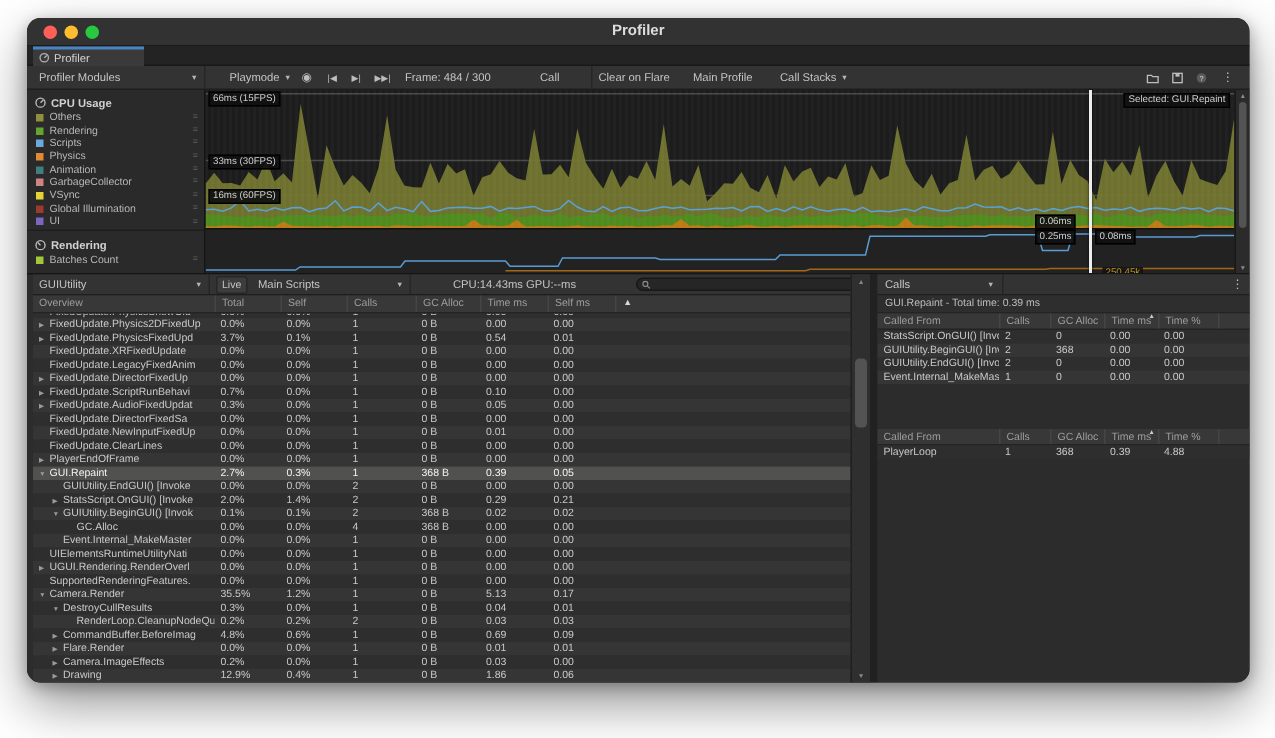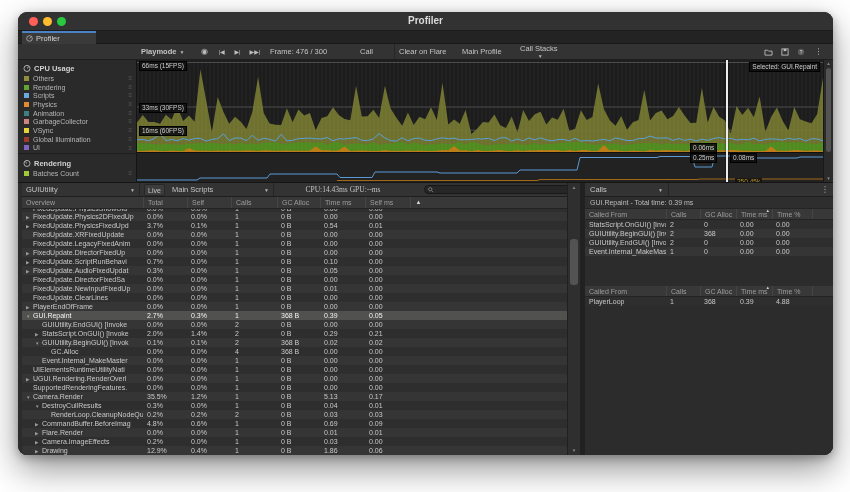--- a/index.html
+++ b/index.html
@@ -95,39 +95,43 @@
       <div class="tab">
         <svg width="7" height="7" viewBox="0 0 8 8">
             <circle cx="4" cy="4" r="3.2" fill="none" stroke="#b0b0b0" stroke-width="1"></circle>
             <line x1="4" y1="4" x2="6" y2="2.2" stroke="#b0b0b0" stroke-width="1"></line>
           </svg>
         <span>Profiler</span>
       </div>
     </div>
 
     <div class="toolbar">
-      <div class="titem" style="left:123px;font-weight:bold;">
+      <div class="titem sep-r" style="left:4px;width:115px;justify-content:space-between;padding:0 4px;box-sizing:border-box;">
+        <span>Profiler Modules</span>
+          <span class="caret">▼</span>
+      </div>
+      <div class="titem" style="left:135px;">
         <span>Playmode</span>
           <span class="caret">▼</span>
       </div>
       <div class="titem ticon" style="left:180px;font-size:8px;">◉</div>
       <div class="titem ticon" style="left:197px;font-size:6px;">|◀</div>
       <div class="titem ticon" style="left:213px;font-size:6px;">▶|</div>
       <div class="titem ticon" style="left:229px;width:16px;font-size:6px;">▶▶|</div>
-      <div class="titem" style="left:252px;">Frame: 476 / 300</div>
+      <div class="titem" style="left:252px;">Frame: 484 / 300</div>
       <div class="titem tbtn" style="left:338px;">
           <span>Call</span>
         </div>
       <div class="titem tbtn" style="left:376px;border-left:1px solid #262626;">
           <span>Clear on Flare</span>
         </div>
       <div class="titem tbtn" style="left:440px;">
           <span>Main Profile</span>
         </div>
-      <div class="titem tbtn" style="left:498px;flex-direction:column;">
+      <div class="titem tbtn" style="left:498px;">
         <span>Call Stacks</span>
           <span class="caret">▼</span>
       </div>
       <div class="titem ticon" style="left:744px;">
         <svg width="9" height="8" viewBox="0 0 10 9">
             <path d="M1 2.5 L1 8 L9 8 L9 3.5 L5 3.5 L4 2.5 Z" fill="none" stroke="#bdbdbd" stroke-width="1"></path>
           </svg>
       </div>
       <div class="titem ticon" style="left:760px;">
         <svg width="8" height="8" viewBox="0 0 9 9">
@@ -264,21 +268,21 @@
             <span>GUIUtility</span>
               <span class="caret">▼</span>
           </div>
           <div class="hitem live-btn" style="left:122px;">
               <span>Live</span>
             </div>
           <div class="hitem sep-r" style="left:146px;width:106px;justify-content:space-between;padding:0 4px;box-sizing:border-box;">
             <span>Main Scripts</span>
               <span class="caret">▼</span>
           </div>
-          <div class="hitem" style="left:256px;width:130px;justify-content:center;font-family:Liberation Serif, serif;">CPU:14.43ms  GPU:--ms</div>
+          <div class="hitem" style="left:256px;width:130px;justify-content:center;">CPU:14.43ms  GPU:--ms</div>
           <div class="search">
             <svg width="6" height="6" viewBox="0 0 8 8">
                 <circle cx="3" cy="3" r="2.2" fill="none" stroke="#8f8f8f" stroke-width="1"></circle>
                 <line x1="4.7" y1="4.7" x2="7" y2="7" stroke="#8f8f8f" stroke-width="1"></line>
               </svg>
             <input type="text" style="">
           </div>
         </div>
         <div class="thead" id="hier-head">
             <div class="hcell first" style="width: 121px;">Overview</div>

